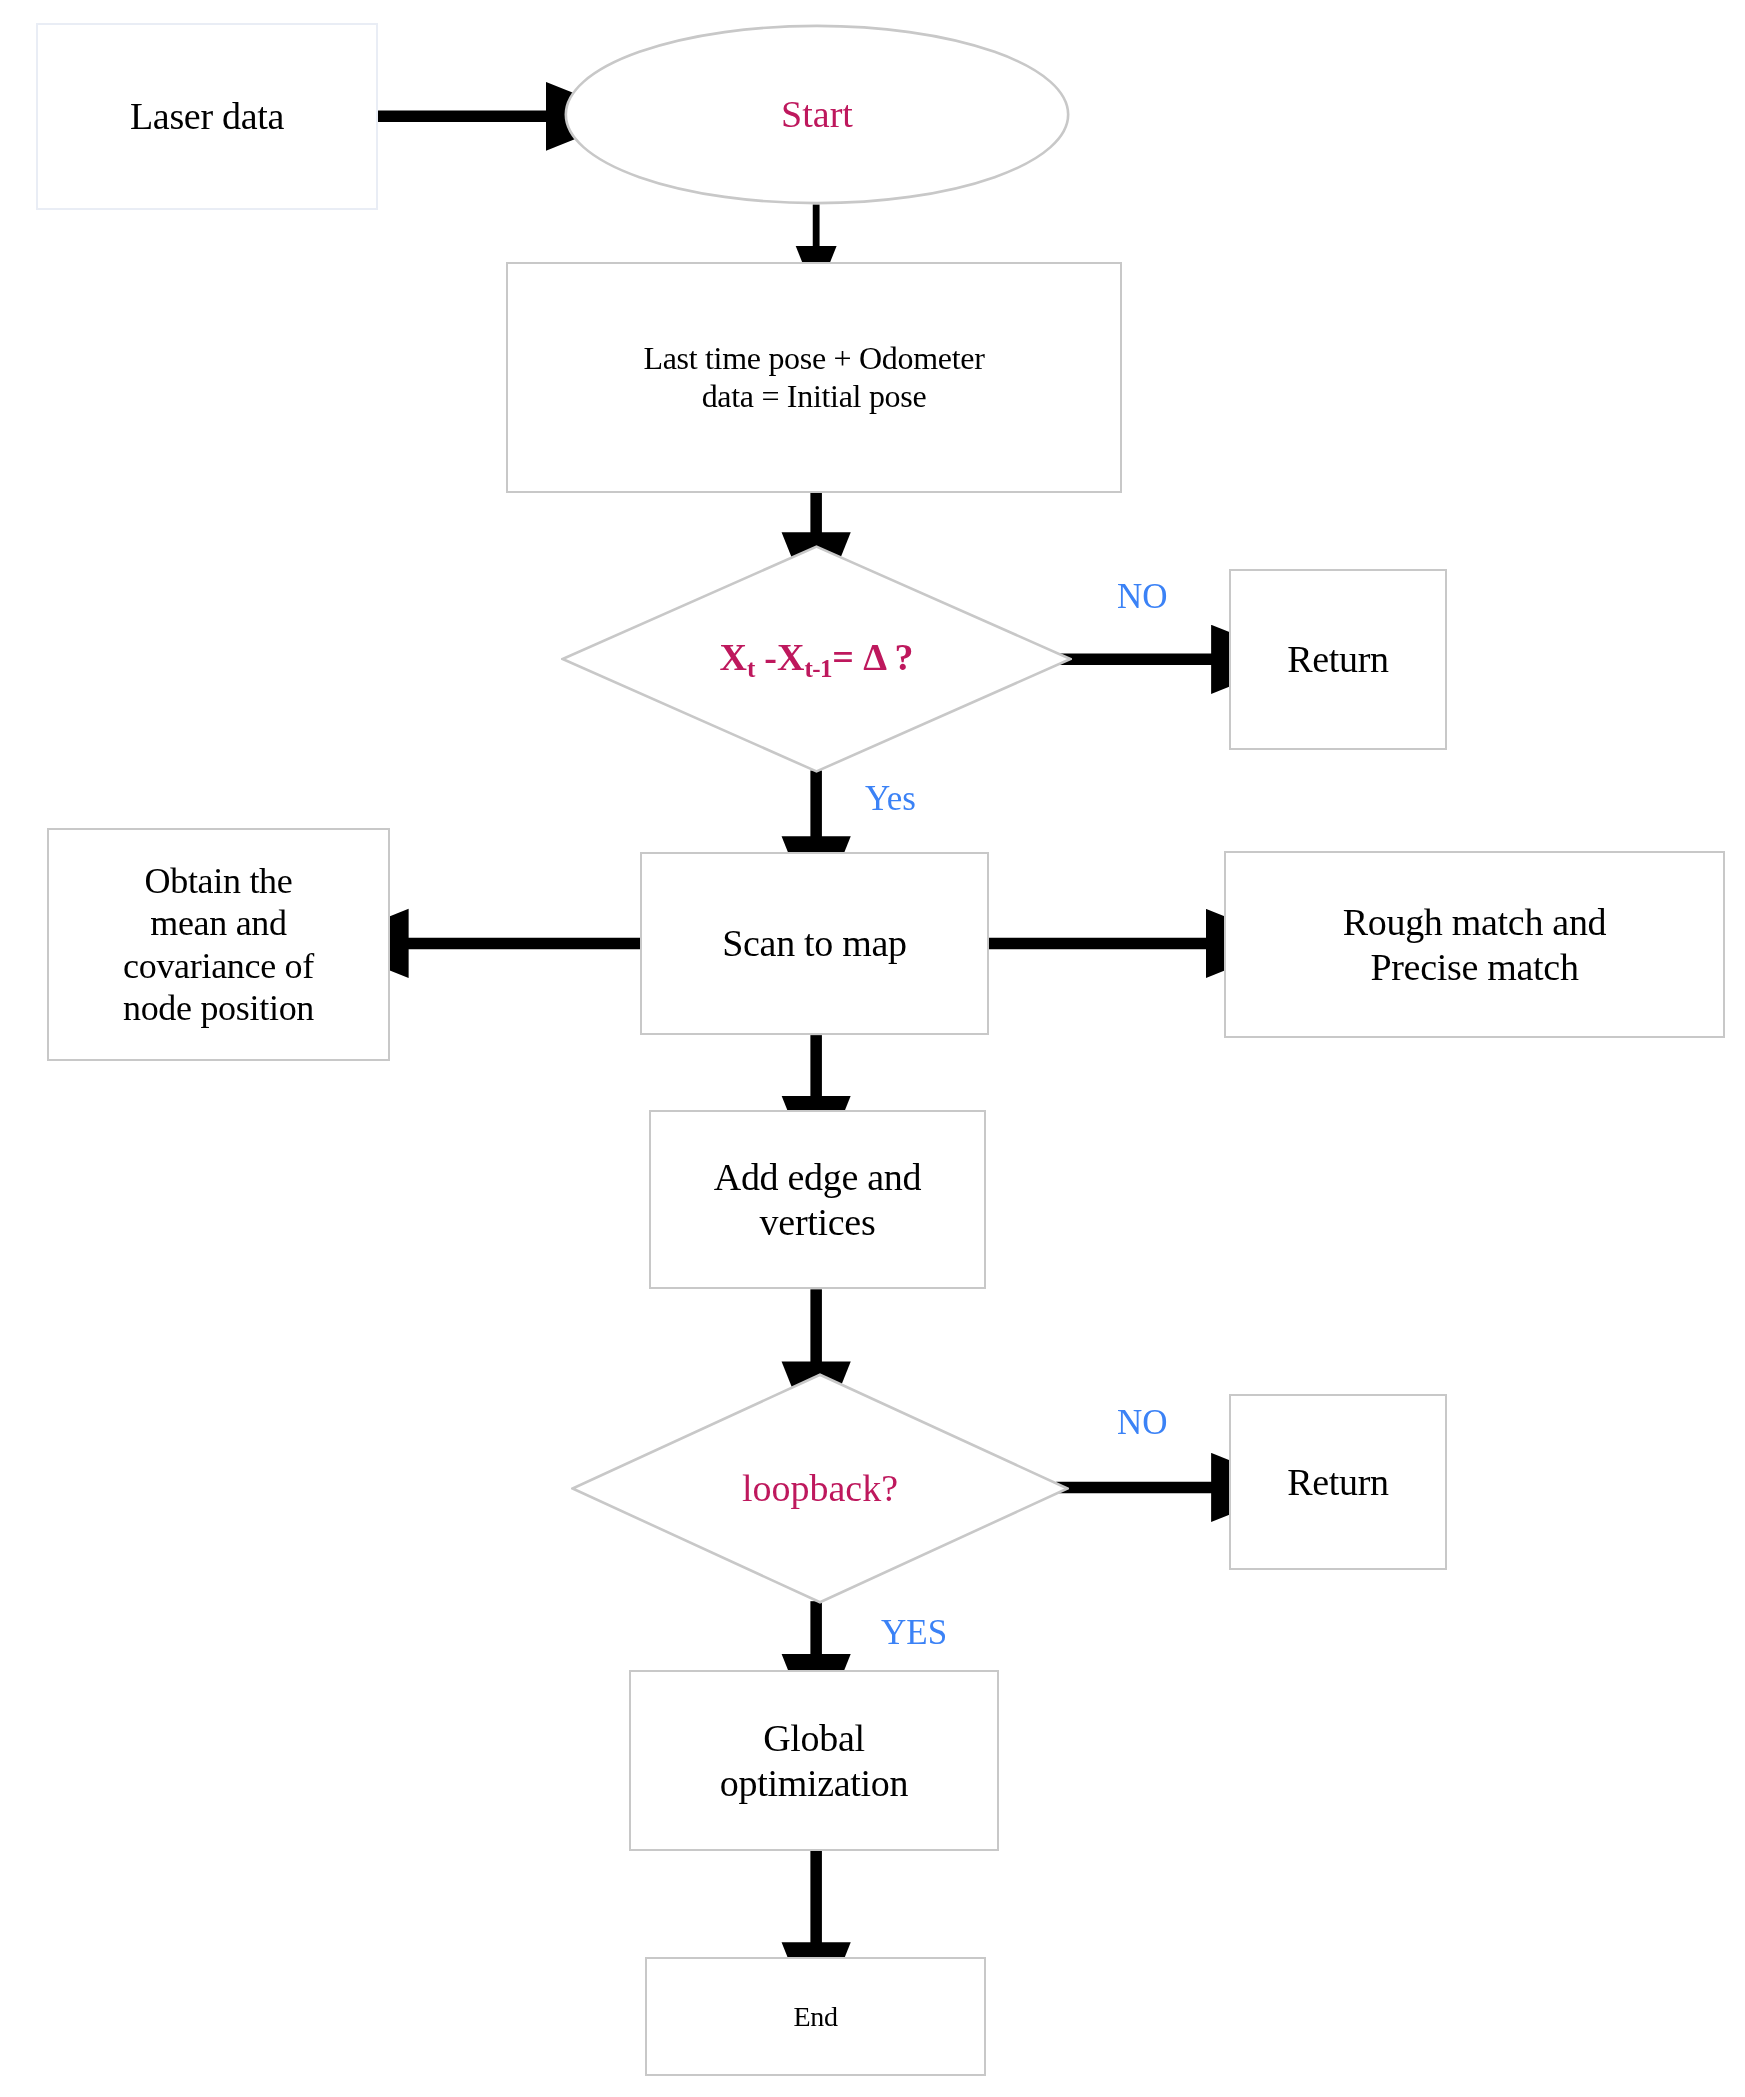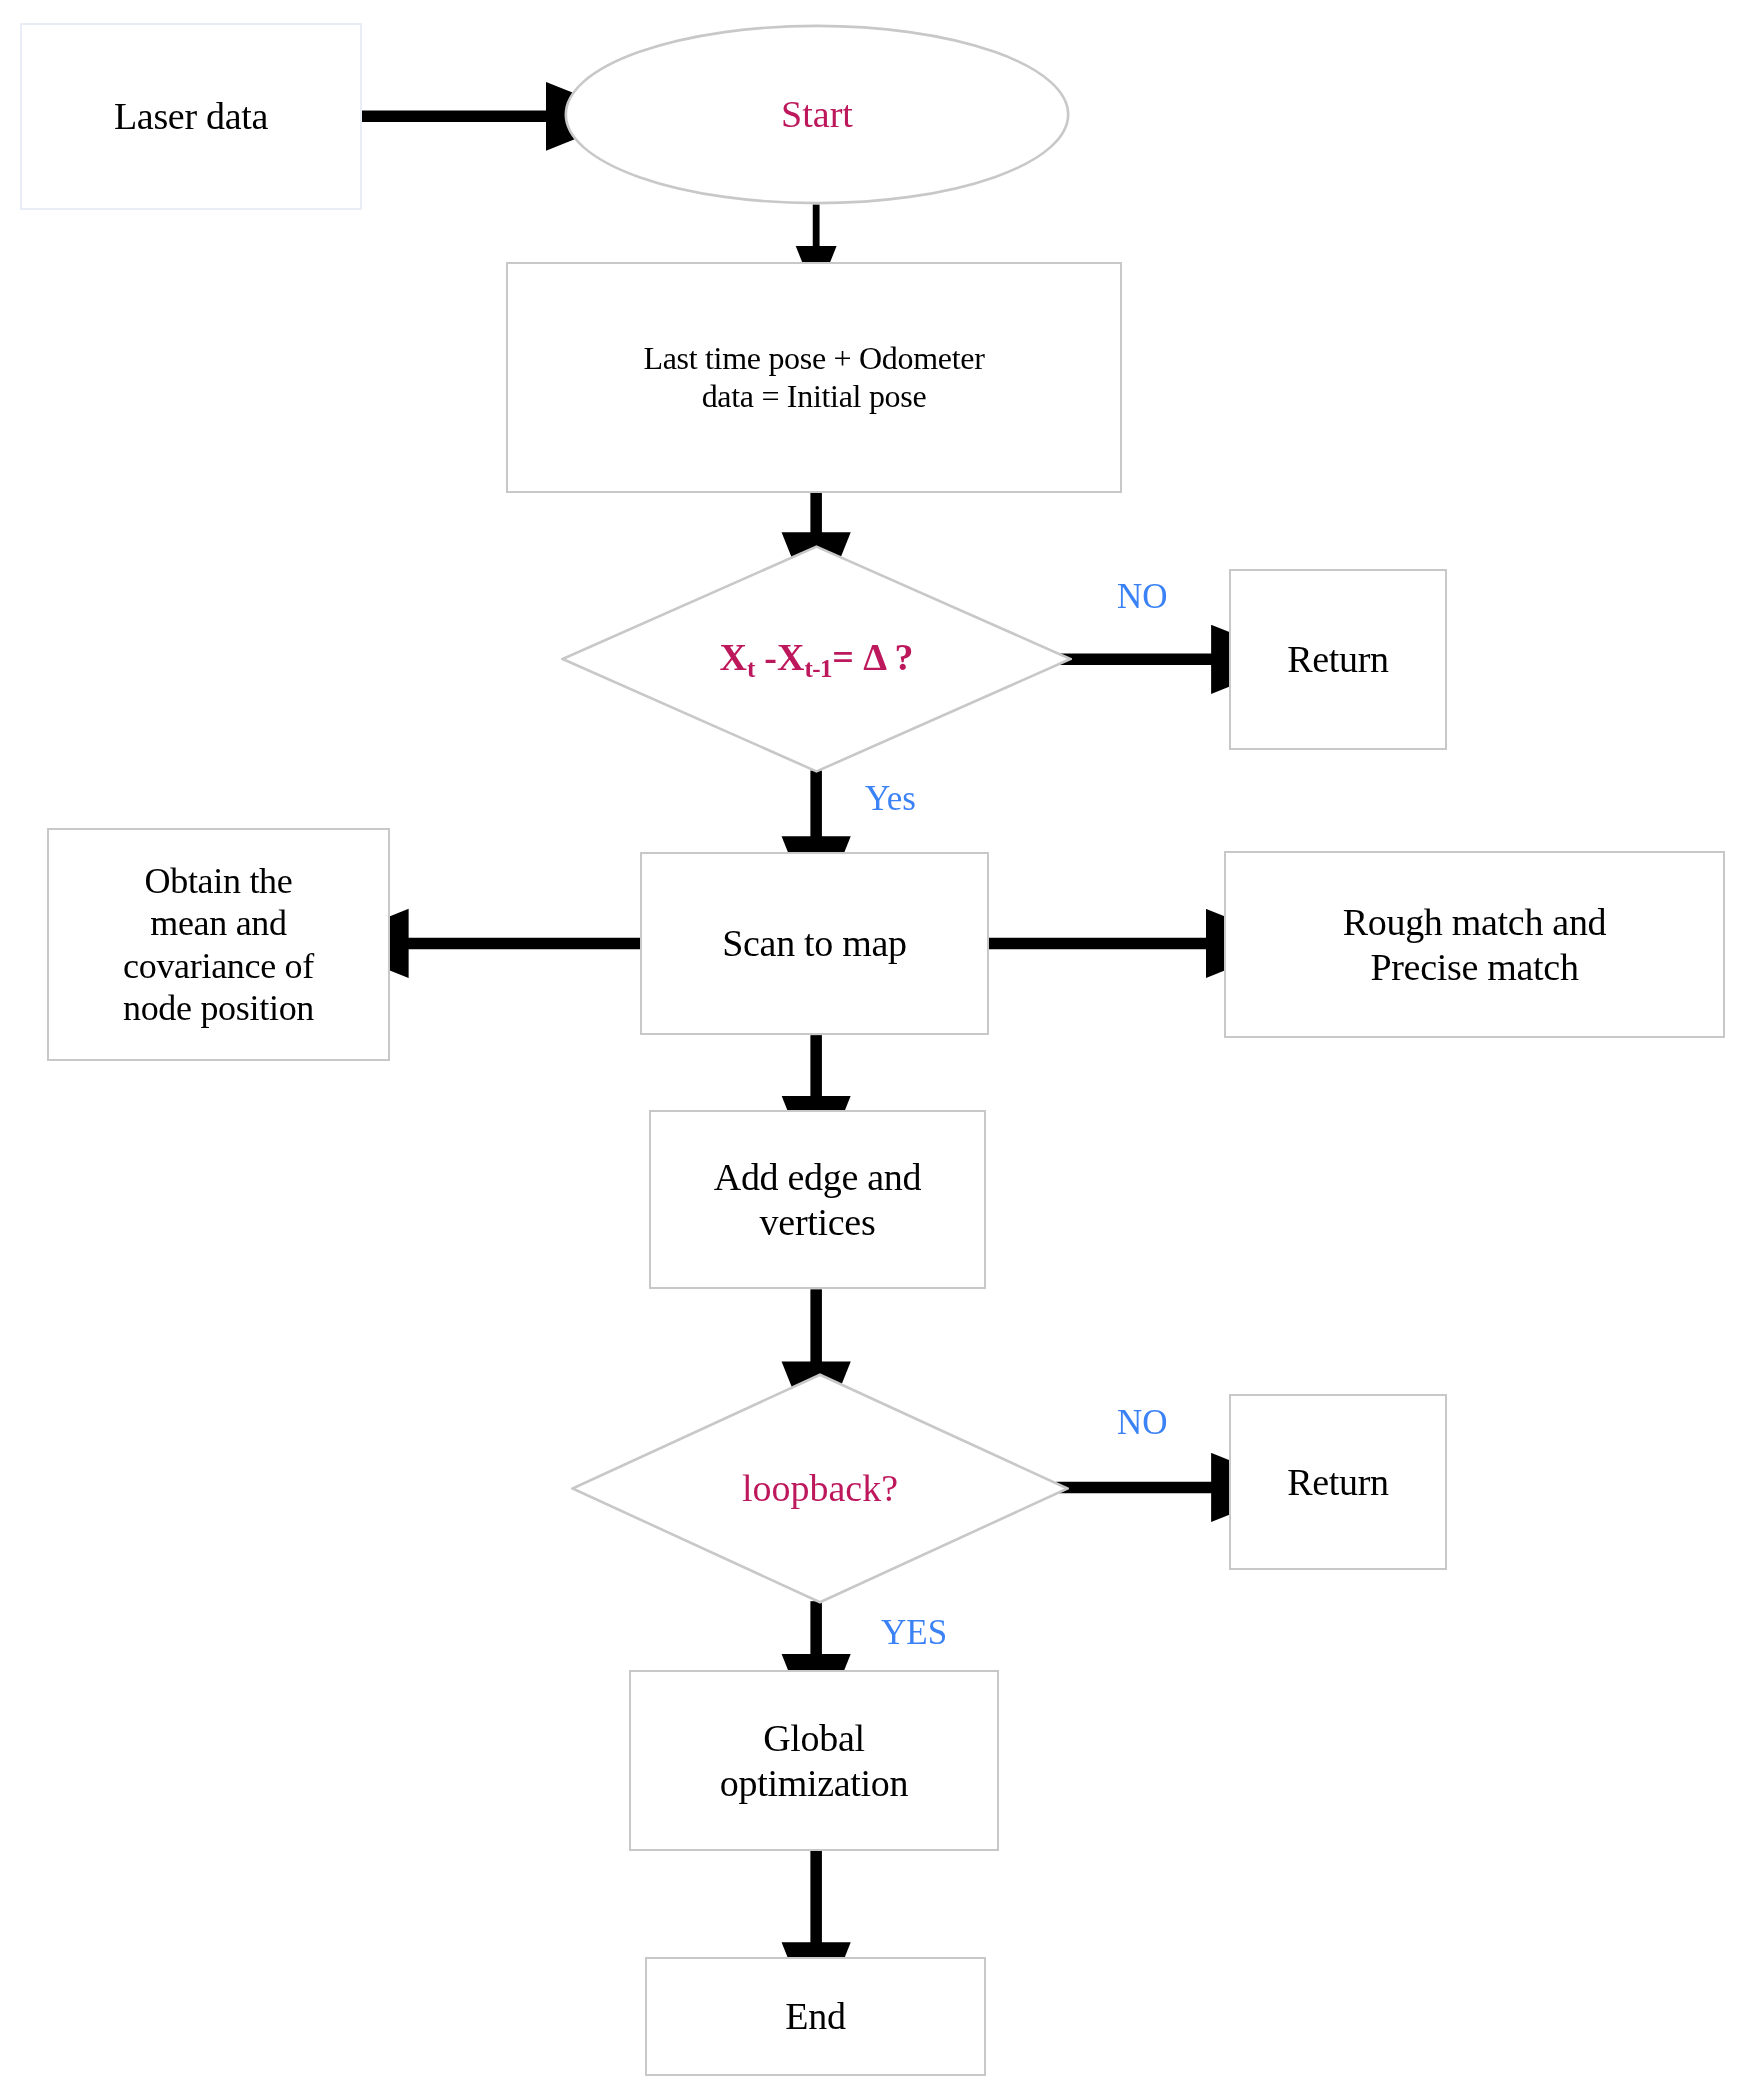--- a/index.html
+++ b/index.html
@@ -23,20 +23,21 @@
     justify-content: center;
     text-align: center;
     color: #000000;
     background: #ffffff;
   }
   .rect {
     border: 2.1px solid #c8c8c8;
   }
   .rect-pale {
     border: 2.1px solid #e9edf5;
+    margin-left: 16px;
   }
   .node .label {
     line-height: 1.18;
     white-space: pre-line;
     letter-spacing: -0.3px;
   }
   .ellipse-wrap {
     position: absolute;
   }
   .diamond-wrap {
@@ -192,21 +193,21 @@
   <div class="node rect" style="left:1229px;top:1394px;width:218px;height:176px;">
     <div class="label" style="font-size:38px;">Return</div>
   </div>
 
   <div class="node rect" style="left:629px;top:1670px;width:370px;height:181px;">
     <div class="label" style="font-size:38px;">Global
 optimization</div>
   </div>
 
   <div class="node rect" style="left:645px;top:1957px;width:341px;height:119px;">
-    <div class="label" style="font-size:38px;">End</div>
+    <div class="label" style="font-size:28px;">End</div>
   </div>
 
   <div class="edge-label" style="left:1117px;top:579px;font-size:35px;">NO</div>
 
   <div class="edge-label" style="left:865px;top:781px;font-size:35px;">Yes</div>
 
   <div class="edge-label" style="left:1117px;top:1405px;font-size:35px;">NO</div>
 
   <div class="edge-label" style="left:881px;top:1615px;font-size:35px;">YES</div>
 

